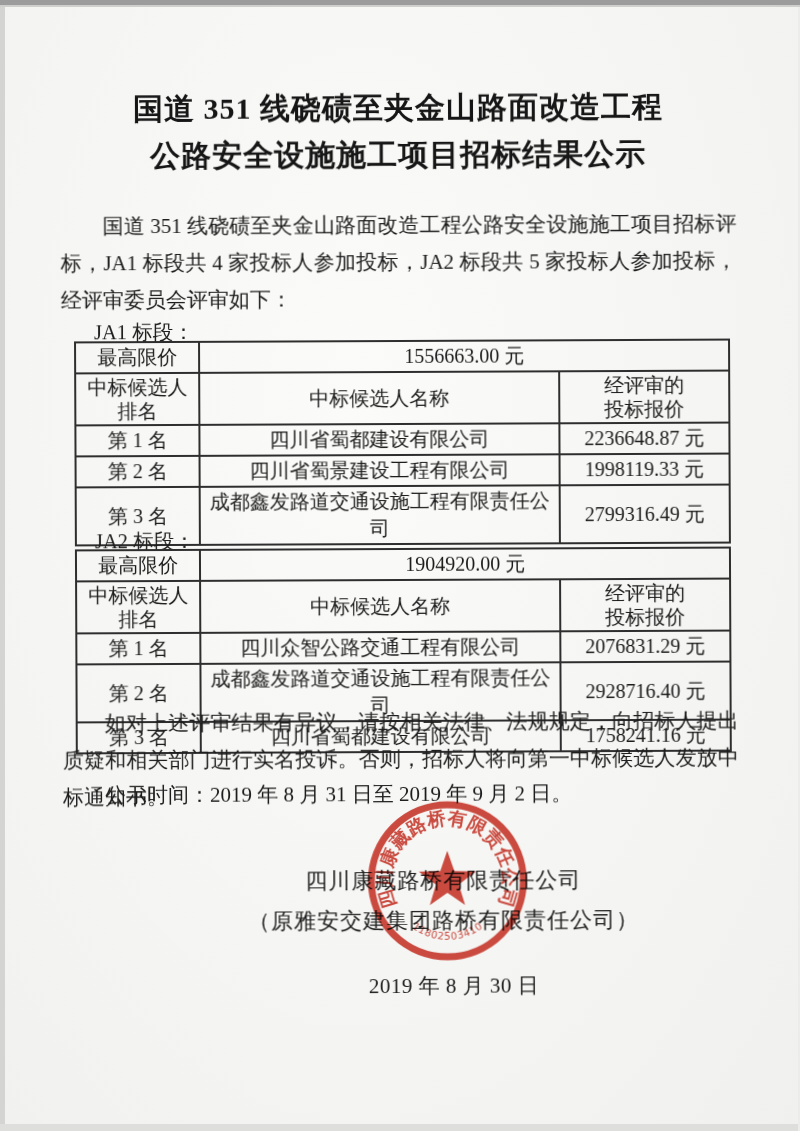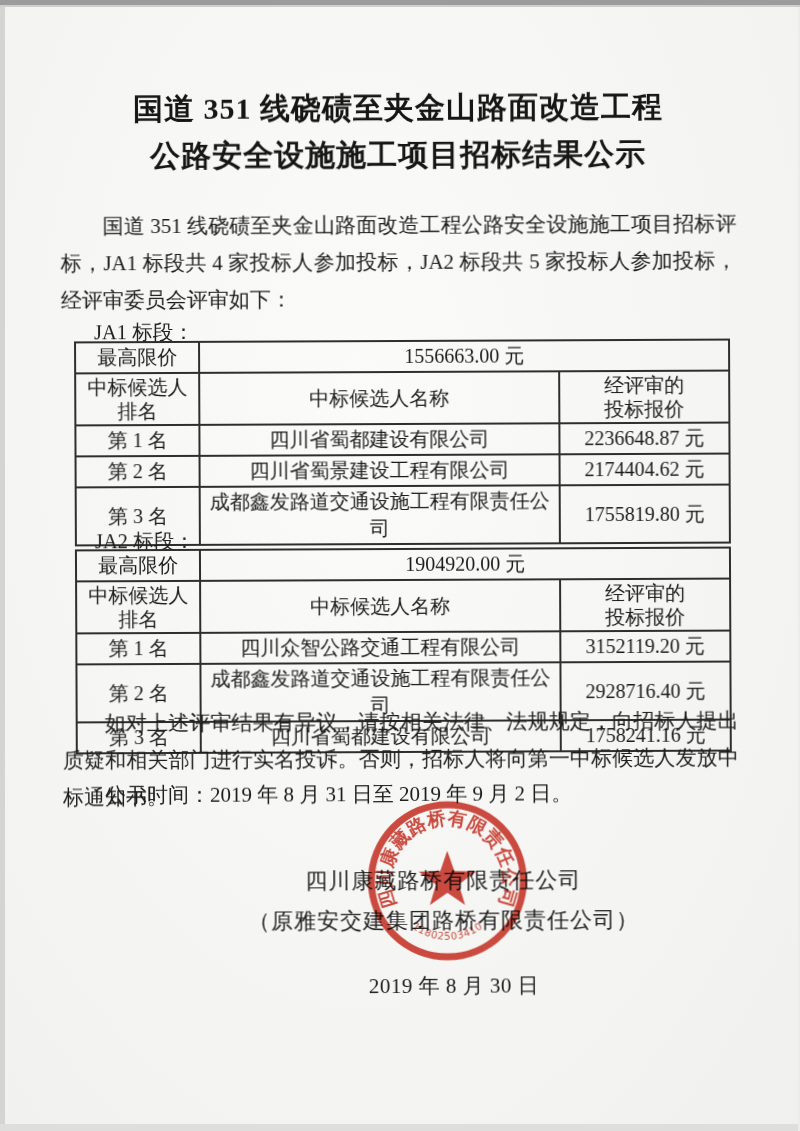--- a/index.html
+++ b/index.html
@@ -152,26 +152,26 @@
 投标报价</td>
       </tr>
       <tr class="r-data">
         <td>第 1 名</td>
         <td class="cell-name">四川省蜀都建设有限公司</td>
         <td>2236648.87 元</td>
       </tr>
       <tr class="r-data">
         <td>第 2 名</td>
         <td class="cell-name">四川省蜀景建设工程有限公司</td>
-        <td>2174404.62 元</td>
+        <td>1998119.33 元</td>
       </tr>
       <tr class="r-data">
         <td>第 3 名</td>
         <td class="cell-name">成都鑫发路道交通设施工程有限责任公司</td>
-        <td>1755819.80 元</td>
+        <td>2799316.49 元</td>
       </tr>
     </tbody>
       </table>
 
     <div class="abs sec-label sec2-label">JA2 标段：</div>
 
     <table class="bid table2">
       <colgroup>
           <col class="c-rank">
           <col class="c-name">
@@ -185,21 +185,21 @@
       <tr class="r-head">
         <td>中标候选人
 排名</td>
         <td>中标候选人名称</td>
         <td>经评审的
 投标报价</td>
       </tr>
       <tr class="r-data">
         <td>第 1 名</td>
         <td class="cell-name">四川众智公路交通工程有限公司</td>
-        <td>3152119.20 元</td>
+        <td>2076831.29 元</td>
       </tr>
       <tr class="r-data">
         <td>第 2 名</td>
         <td class="cell-name">成都鑫发路道交通设施工程有限责任公司</td>
         <td>2928716.40 元</td>
       </tr>
       <tr class="r-data">
         <td>第 3 名</td>
         <td class="cell-name">四川省蜀都建设有限公司</td>
         <td>1758241.16 元</td>

